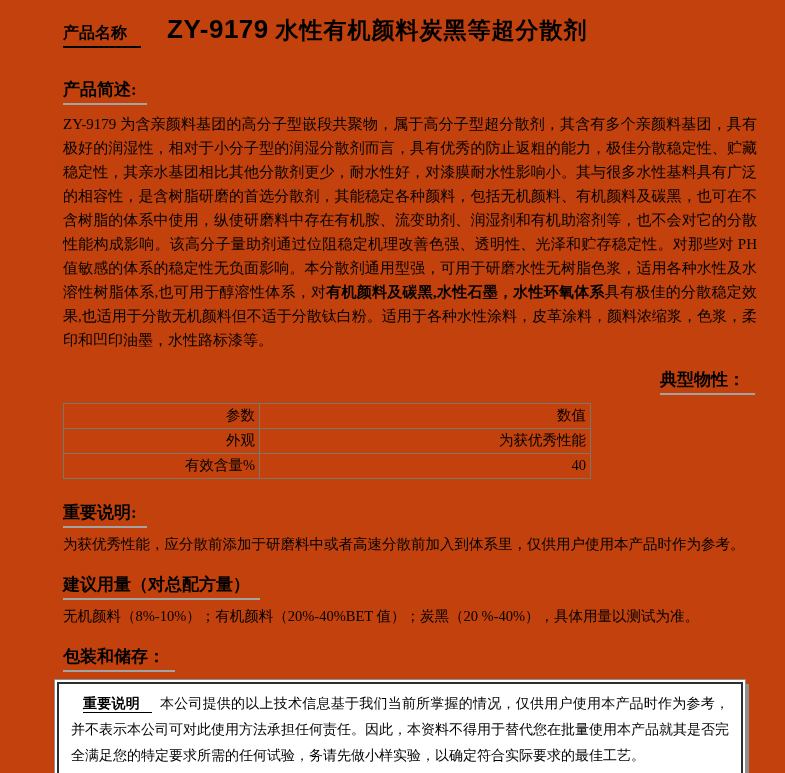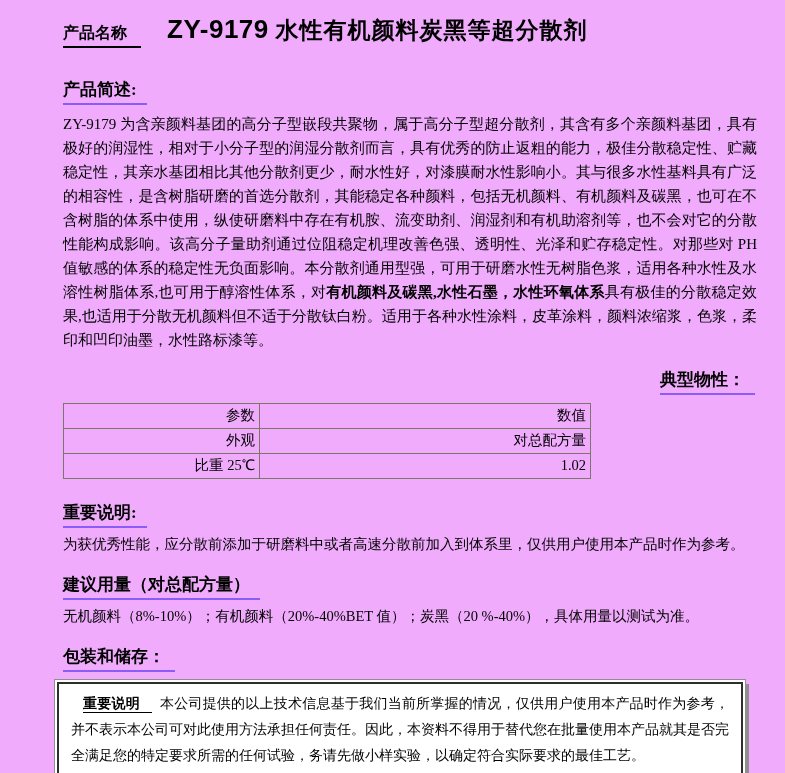--- a/index.html
+++ b/index.html
@@ -6,21 +6,21 @@
     margin: 0;
     padding: 0;
     background: #ffffff;
     color: #000000;
     font-family: "Liberation Serif", "DejaVu Serif", serif;
   }
   .page {
     position: relative;
     width: 785px;
     height: 773px;
-    background: #f0abfc;
+    background: #c2410c;
     box-sizing: border-box;
     padding: 14px 30px 0 63px;
     overflow: hidden;
   }
   
   .title-row {
     white-space: nowrap;
     margin-bottom: 30px;
   }
   .doc-label {
@@ -43,21 +43,21 @@
     font-family: "Liberation Sans", "DejaVu Sans", sans-serif;
     font-size: 26px;
     font-weight: 900;
     letter-spacing: 0.5px;
   }
   
   .sec-heading {
     display: inline-block;
     font-size: 17px;
     font-weight: bold;
-    border-bottom: 2px solid #8b5cf6;
+    border-bottom: 2px solid #a3a3a3;
     padding: 0 10px 2px 0;
     margin: 0;
   }
   .section { margin-bottom: 14px; }
   .section.overview   { margin-bottom: 16px; }
   .section.properties { margin-bottom: 22px; text-align: right; }
   .section.addition   { margin-bottom: 18px; }
   .section.dosage     { margin-bottom: 18px; }
   .section.packaging  { margin-bottom: 24px; }
 
@@ -147,25 +147,25 @@
           <col class="c1">
           <col class="c2">
         </colgroup>
       <tbody>
         <tr>
           <td>参数</td>
           <td>数值</td>
         </tr>
         <tr>
           <td>外观</td>
-          <td>对总配方量</td>
+          <td>为获优秀性能</td>
         </tr>
         <tr>
-          <td>比重 25℃</td>
-          <td>1.02</td>
+          <td>有效含量%</td>
+          <td>40</td>
         </tr>
       </tbody>
     </table>
   </div>
 
   <div class="section addition">
     <h2 class="sec-heading">重要说明:</h2>
     <p class="body-line">为获优秀性能，应分散前添加于研磨料中或者高速分散前加入到体系里，仅供用户使用本产品时作为参考。</p>
   </div>
 

